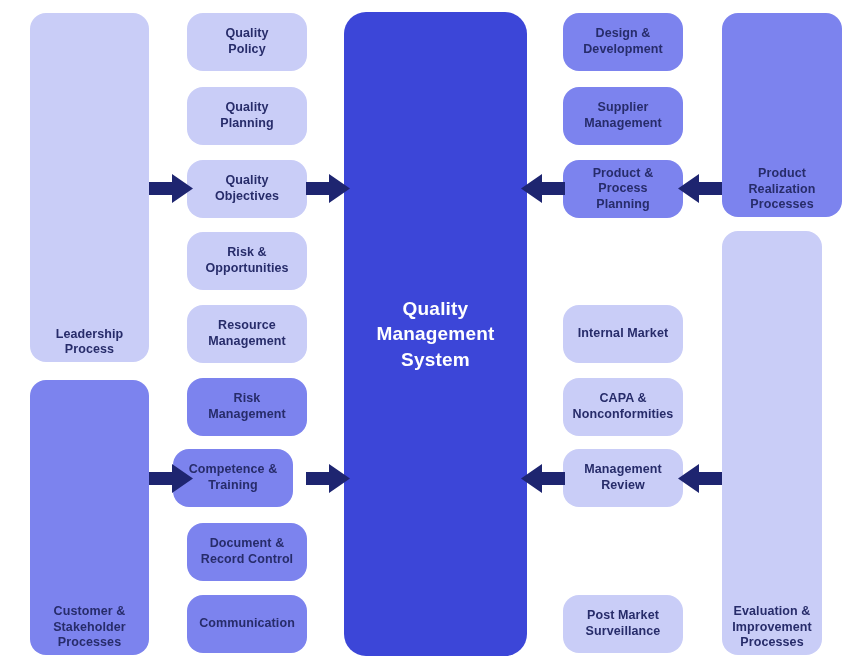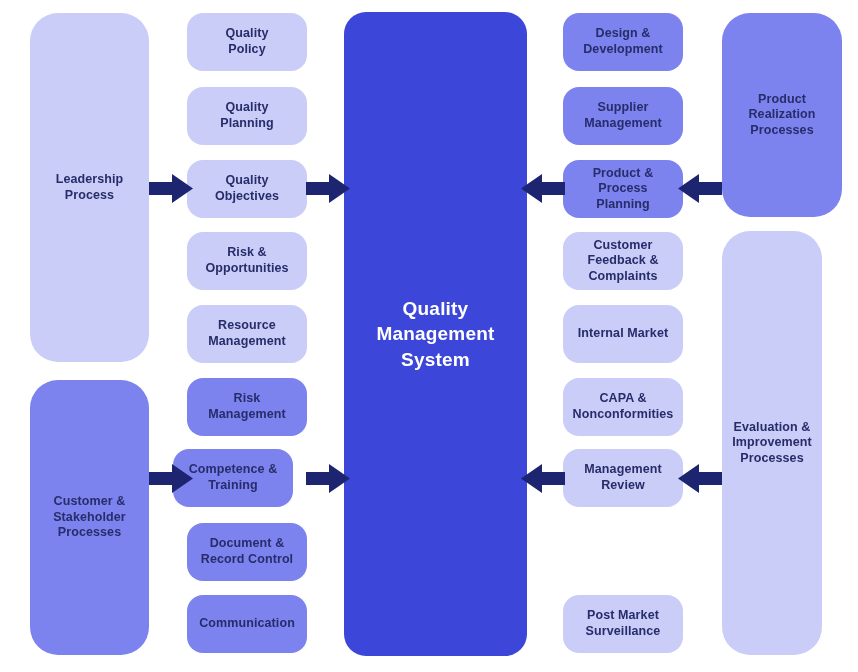--- a/index.html
+++ b/index.html
@@ -19,21 +19,21 @@
   }
   .box{
     position:absolute;display:flex;align-items:center;justify-content:center;
     text-align:center;box-sizing:border-box;padding:4px 8px;
   }
   .lbl{
     white-space:pre-line;font-weight:bold;font-size:12.5px;line-height:1.25;
     color:var(--text);letter-spacing:0.1px;
   }
   .small{width:120px;border-radius:16px;height:58px;}
-  .tall{border-radius:28px;}
+  .tall{border-radius:16px;align-items:flex-end;}
   .light{background:var(--light);}
   .medium{background:var(--medium);}
   .center-box{
     background:var(--primary);border-radius:22px;
   }
   .center-box .lbl{
     color:var(--center_text);font-size:19px;line-height:1.35;letter-spacing:0.2px;
   }
   .arrow{position:absolute;display:block;}
   .arrow path{fill:var(--arrow);}
@@ -101,25 +101,20 @@
     </div>
   <div class="box small medium" style="left:563px;top:87px">
       <span class="lbl">Supplier
 Management</span>
     </div>
   <div class="box small medium" style="left:563px;top:160px">
       <span class="lbl">Product &amp;
 Process
 Planning</span>
     </div>
-  <div class="box small light" style="left:563px;top:232px">
-      <span class="lbl">Customer
-Feedback &amp;
-Complaints</span>
-    </div>
   <div class="box small light" style="left:563px;top:305px">
       <span class="lbl">Internal Market</span>
     </div>
   <div class="box small light" style="left:563px;top:378px">
       <span class="lbl">CAPA &amp;
 Nonconformities</span>
     </div>
   <div class="box small light" style="left:563px;top:449px">
       <span class="lbl">Management
 Review</span>

